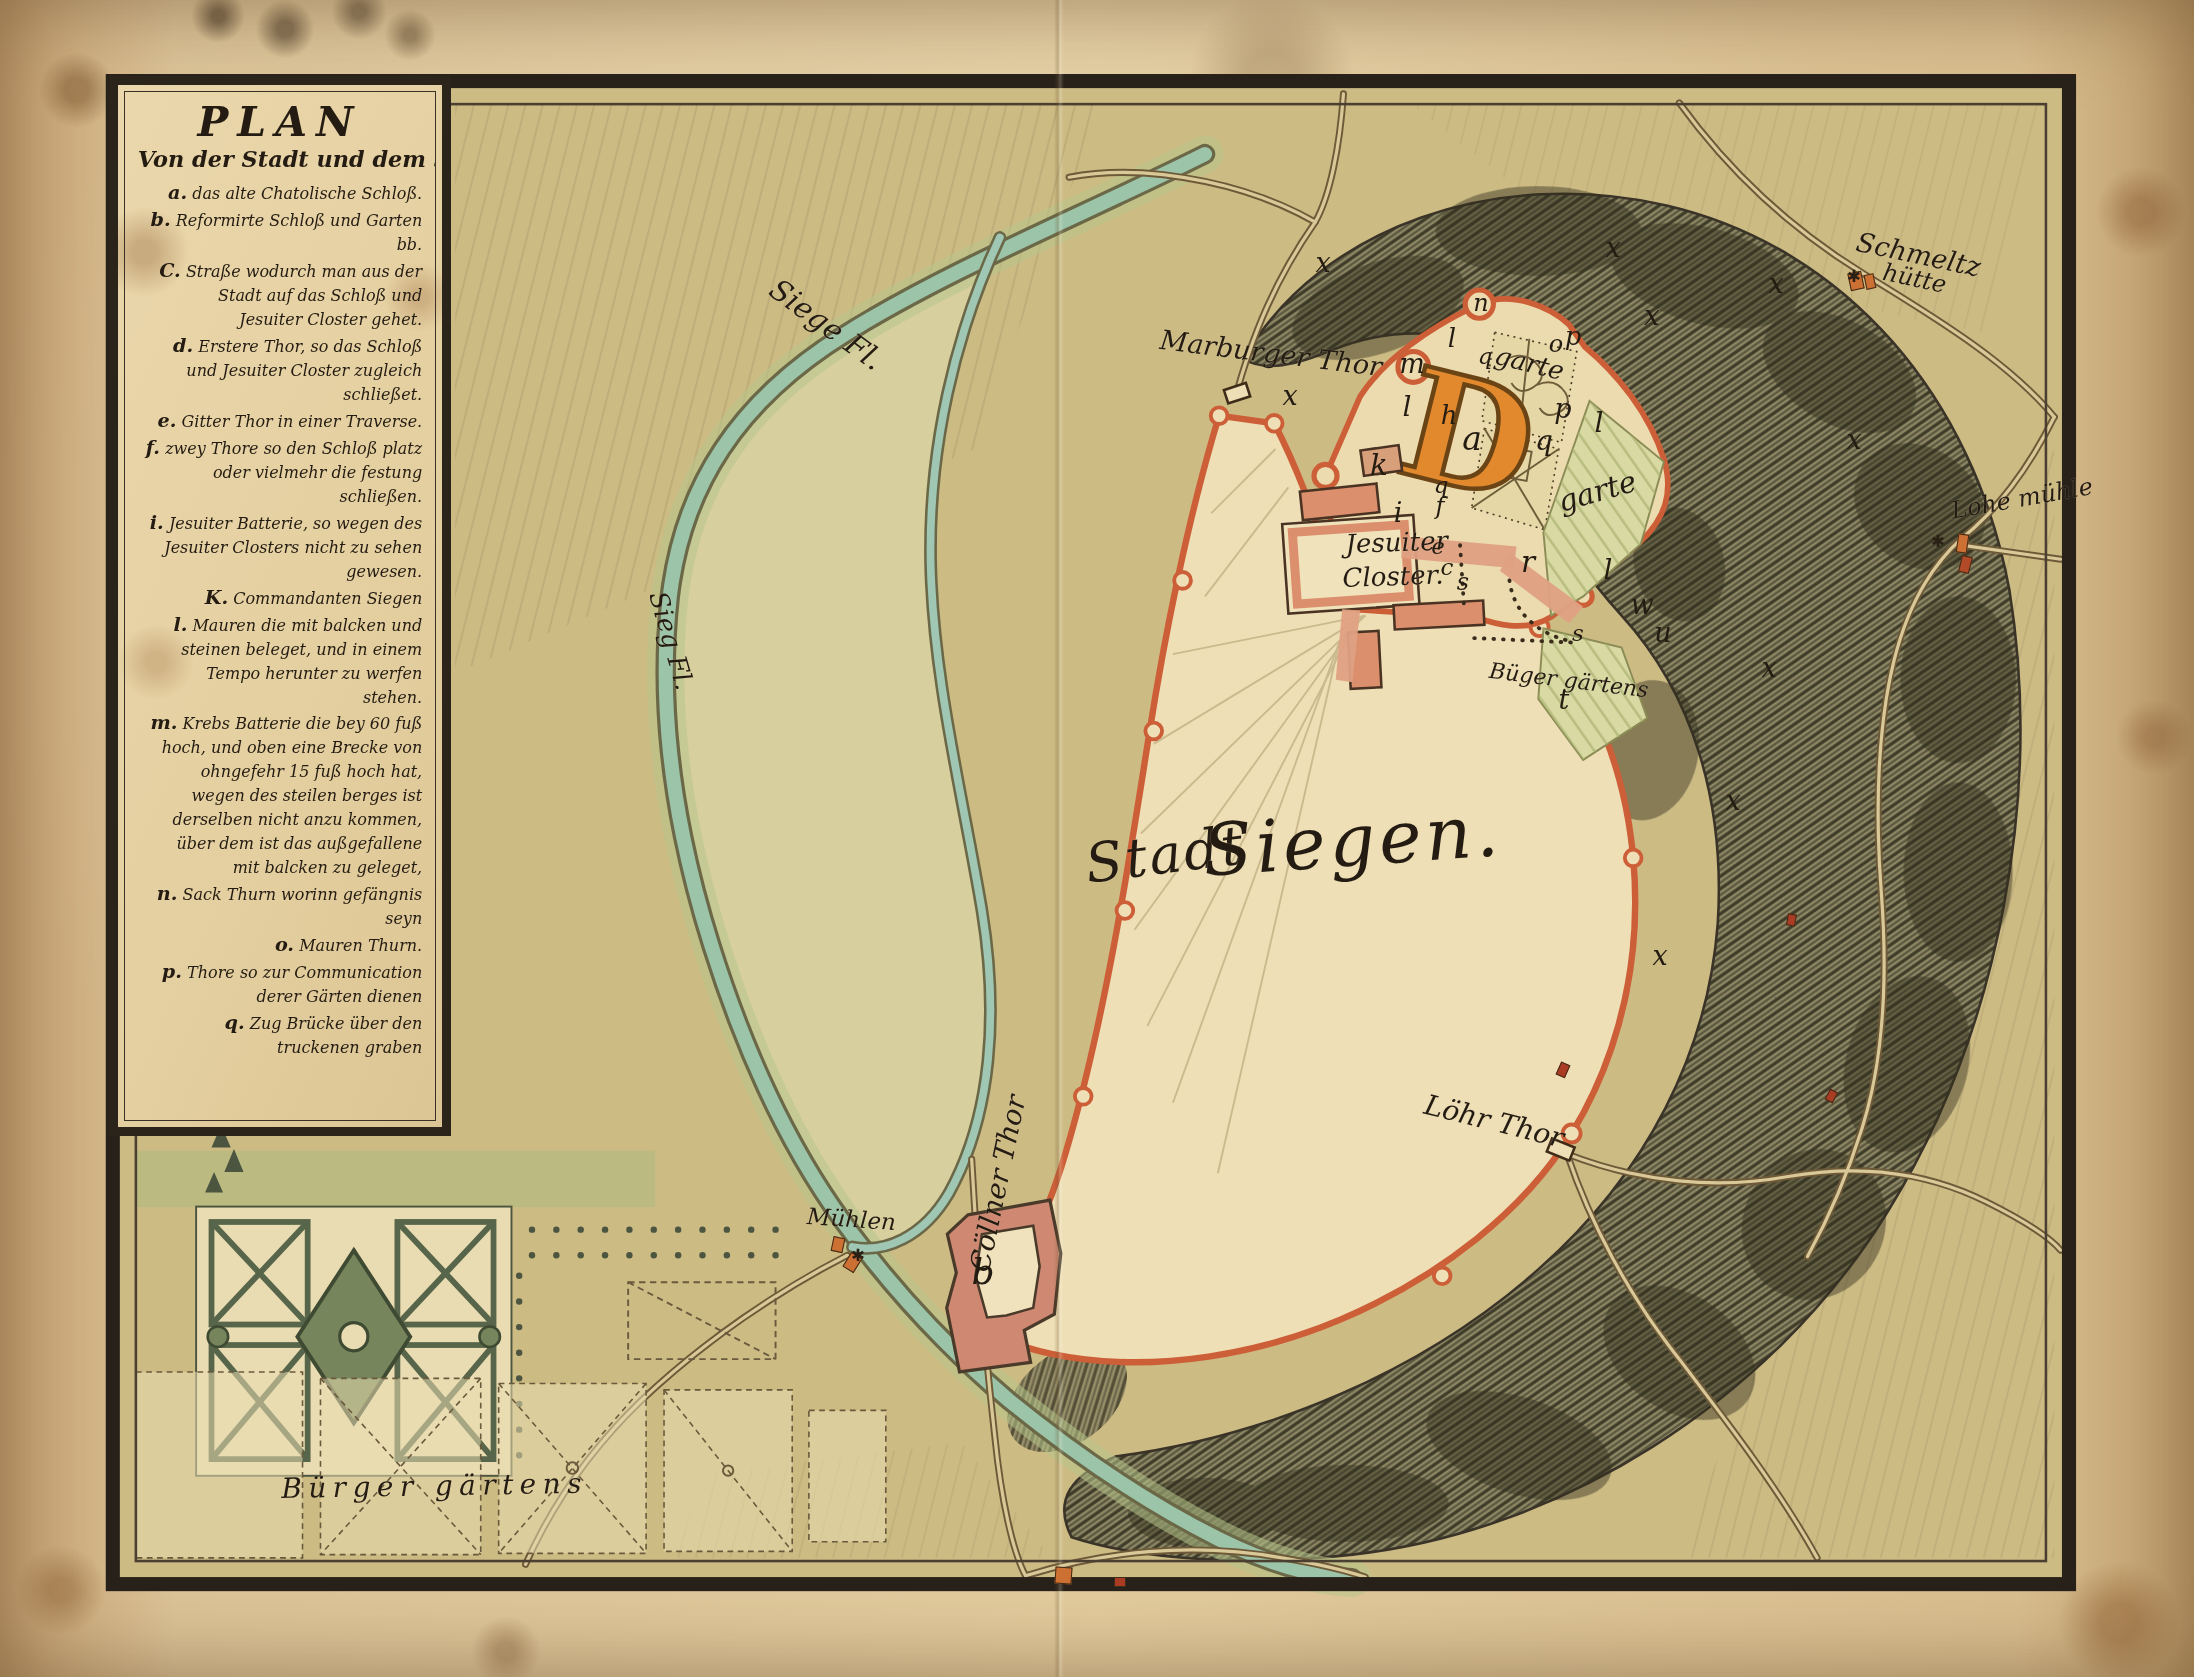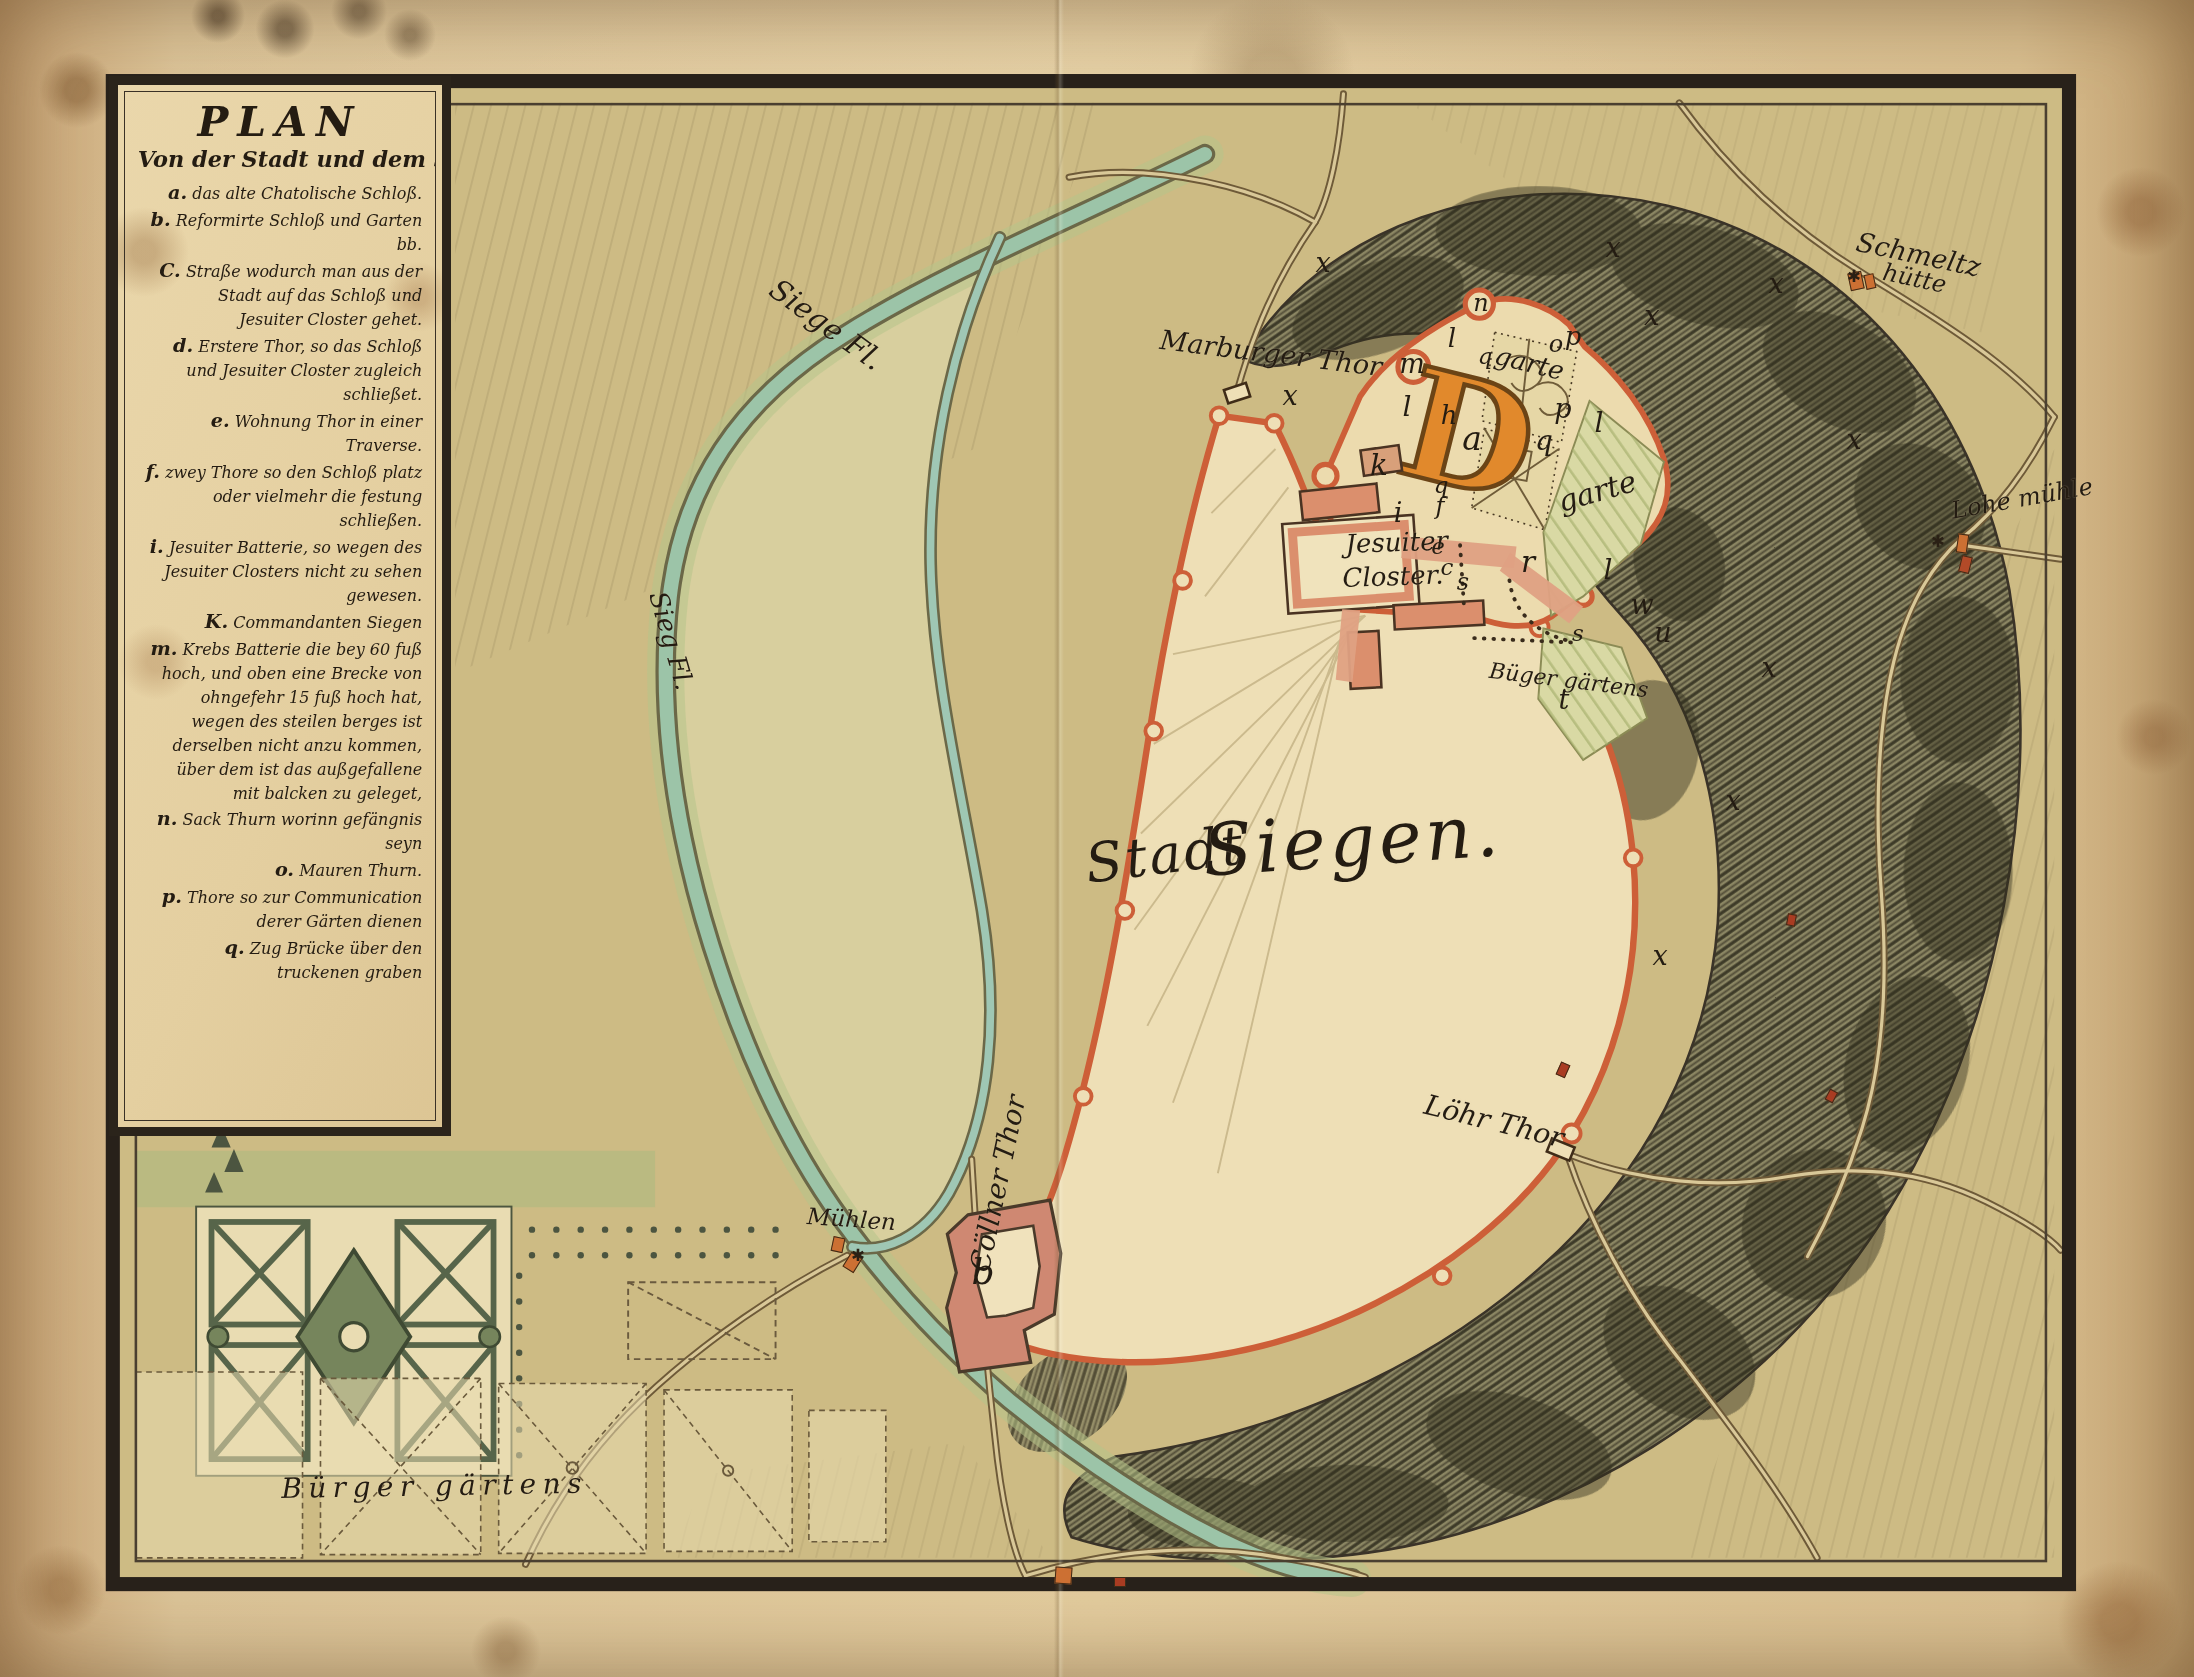--- a/index.html
+++ b/index.html
@@ -449,24 +449,25 @@
 
   <div class="legend">
     <div class="legend-inner">
       <div class="legend-title">PLAN</div>
       <div class="legend-subtitle">Von der Stadt und dem Schloß Siegen.</div>
       <ol class="legend-list">
         <li class="leg-item"><span class="leg-key">a.</span><span class="leg-text">das alte Chatolische Schloß.</span></li>
           <li class="leg-item"><span class="leg-key">b.</span><span class="leg-text">Reformirte Schloß und Garten bb.</span></li>
           <li class="leg-item"><span class="leg-key">C.</span><span class="leg-text">Straße wodurch man aus der Stadt auf das Schloß und Jesuiter Closter gehet.</span></li>
           <li class="leg-item"><span class="leg-key">d.</span><span class="leg-text">Erstere Thor, so das Schloß und Jesuiter Closter zugleich schließet.</span></li>
-          <li class="leg-item"><span class="leg-key">e.</span><span class="leg-text">Wohnung Thor in einer Traverse.</span></li>
+          <li class="leg-item"><span class="leg-key">e.</span><span class="leg-text">Gitter Thor in einer Traverse.</span></li>
           <li class="leg-item"><span class="leg-key">f.</span><span class="leg-text">zwey Thore so den Schloß platz oder vielmehr die festung schließen.</span></li>
           <li class="leg-item"><span class="leg-key">i.</span><span class="leg-text">Jesuiter Batterie, so wegen des Jesuiter Closters nicht zu sehen gewesen.</span></li>
           <li class="leg-item"><span class="leg-key">K.</span><span class="leg-text">Commandanten Siegen</span></li>
+          <li class="leg-item"><span class="leg-key">l.</span><span class="leg-text">Mauren die mit balcken und steinen beleget, und in einem Tempo herunter zu werfen stehen.</span></li>
           <li class="leg-item"><span class="leg-key">m.</span><span class="leg-text">Krebs Batterie die bey 60 fuß hoch, und oben eine Brecke von ohngefehr 15 fuß hoch hat, wegen des steilen berges ist derselben nicht anzu kommen, über dem ist das außgefallene mit balcken zu geleget,</span></li>
           <li class="leg-item"><span class="leg-key">n.</span><span class="leg-text">Sack Thurn worinn gefängnis seyn</span></li>
           <li class="leg-item"><span class="leg-key">o.</span><span class="leg-text">Mauren Thurn.</span></li>
           <li class="leg-item"><span class="leg-key">p.</span><span class="leg-text">Thore so zur Communication derer Gärten dienen</span></li>
           <li class="leg-item"><span class="leg-key">q.</span><span class="leg-text">Zug Brücke über den truckenen graben</span></li>
       </ol>
 
     </div>
   </div>
 

